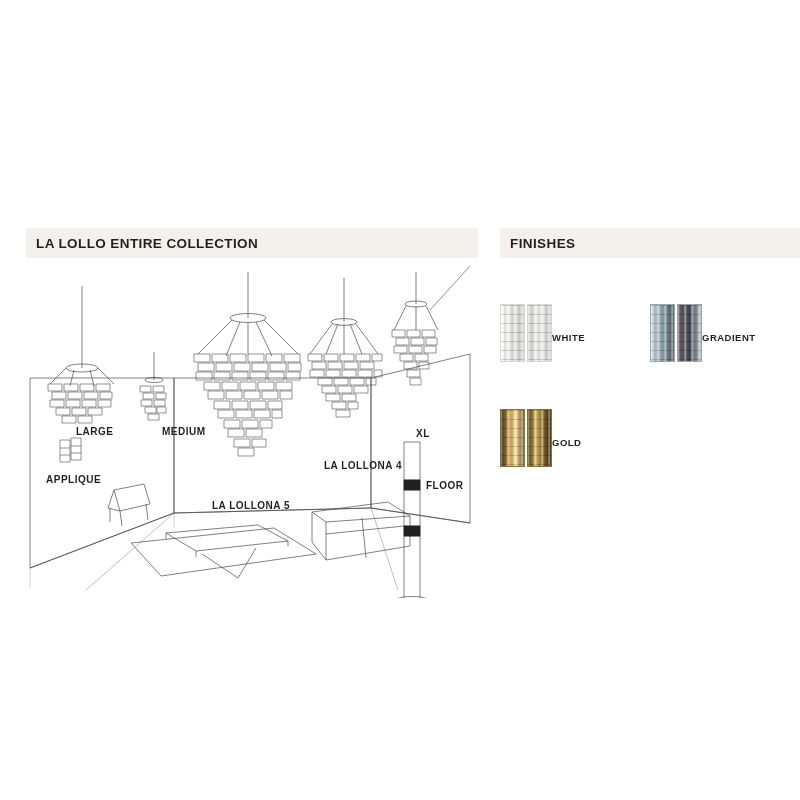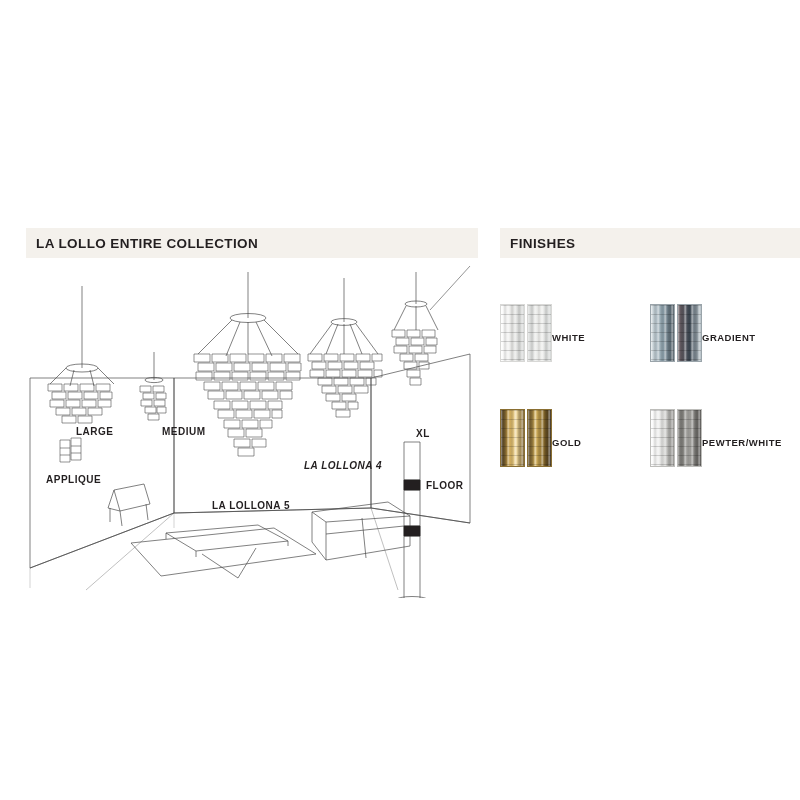--- a/index.html
+++ b/index.html
@@ -343,21 +343,21 @@
             <rect x="378" y="268" width="16" height="10" fill="#231f20" stroke="#231f20"></rect>
             <ellipse cx="386" cy="342" rx="16" ry="3.5"></ellipse>
           </g>
         </g>
       </svg>
 
       <span class="lbl" style="left:50px; top:168px;">LARGE</span>
       <span class="lbl" style="left:108px; top:168px;padding-left:28px;">MEDIUM</span>
       <span class="lbl" style="left:20px; top:216px;">APPLIQUE</span>
       <span class="lbl" style="left:186px; top:242px;">LA LOLLONA 5</span>
-      <span class="lbl" style="left:278px; top:202px;font-style:italic;">LA LOLLONA 4</span>
+      <span class="lbl" style="left:298px; top:202px;">LA LOLLONA 4</span>
       <span class="lbl" style="left:390px; top:170px;text-align:center;">XL</span>
       <span class="lbl" style="left:400px; top:222px;">FLOOR</span>
     </div>
   </section>
 
   <section class="panel" id="finishes-panel">
     <div class="panel-header">
       <span class="title">FINISHES</span>
     </div>
 
@@ -399,31 +399,18 @@
                 <div class="blocks"></div>
             </div>
             <div class="half" style="background:linear-gradient(to right,#4a3818,#d8b55f,#8a6c2c,#2e2213);border:1px solid #8a6f32;">
               <div class="ridges"></div>
                 <div class="blocks"></div>
             </div>
           </div>
           <div class="finish-label">GOLD</div>
         </div>
 
-        <div class="finish-cell">
-          <div class="swatch">
-            <div class="half" style="background:linear-gradient(to right,#ffffff,#e3e3e1,#8b8a86);border:1px solid #bdbdba;">
-              <div class="ridges"></div>
-                <div class="blocks"></div>
-            </div>
-            <div class="half" style="background:linear-gradient(to right,#6f6e6a,#a9a8a4,#4a4845);border:1px solid #bdbdba;">
-              <div class="ridges"></div>
-                <div class="blocks"></div>
-            </div>
-          </div>
-          <div class="finish-label">PEWTER/WHITE</div>
-        </div>
 
       </div>
     </div>
   </section>
 
 </div>
 
 </body></html>

